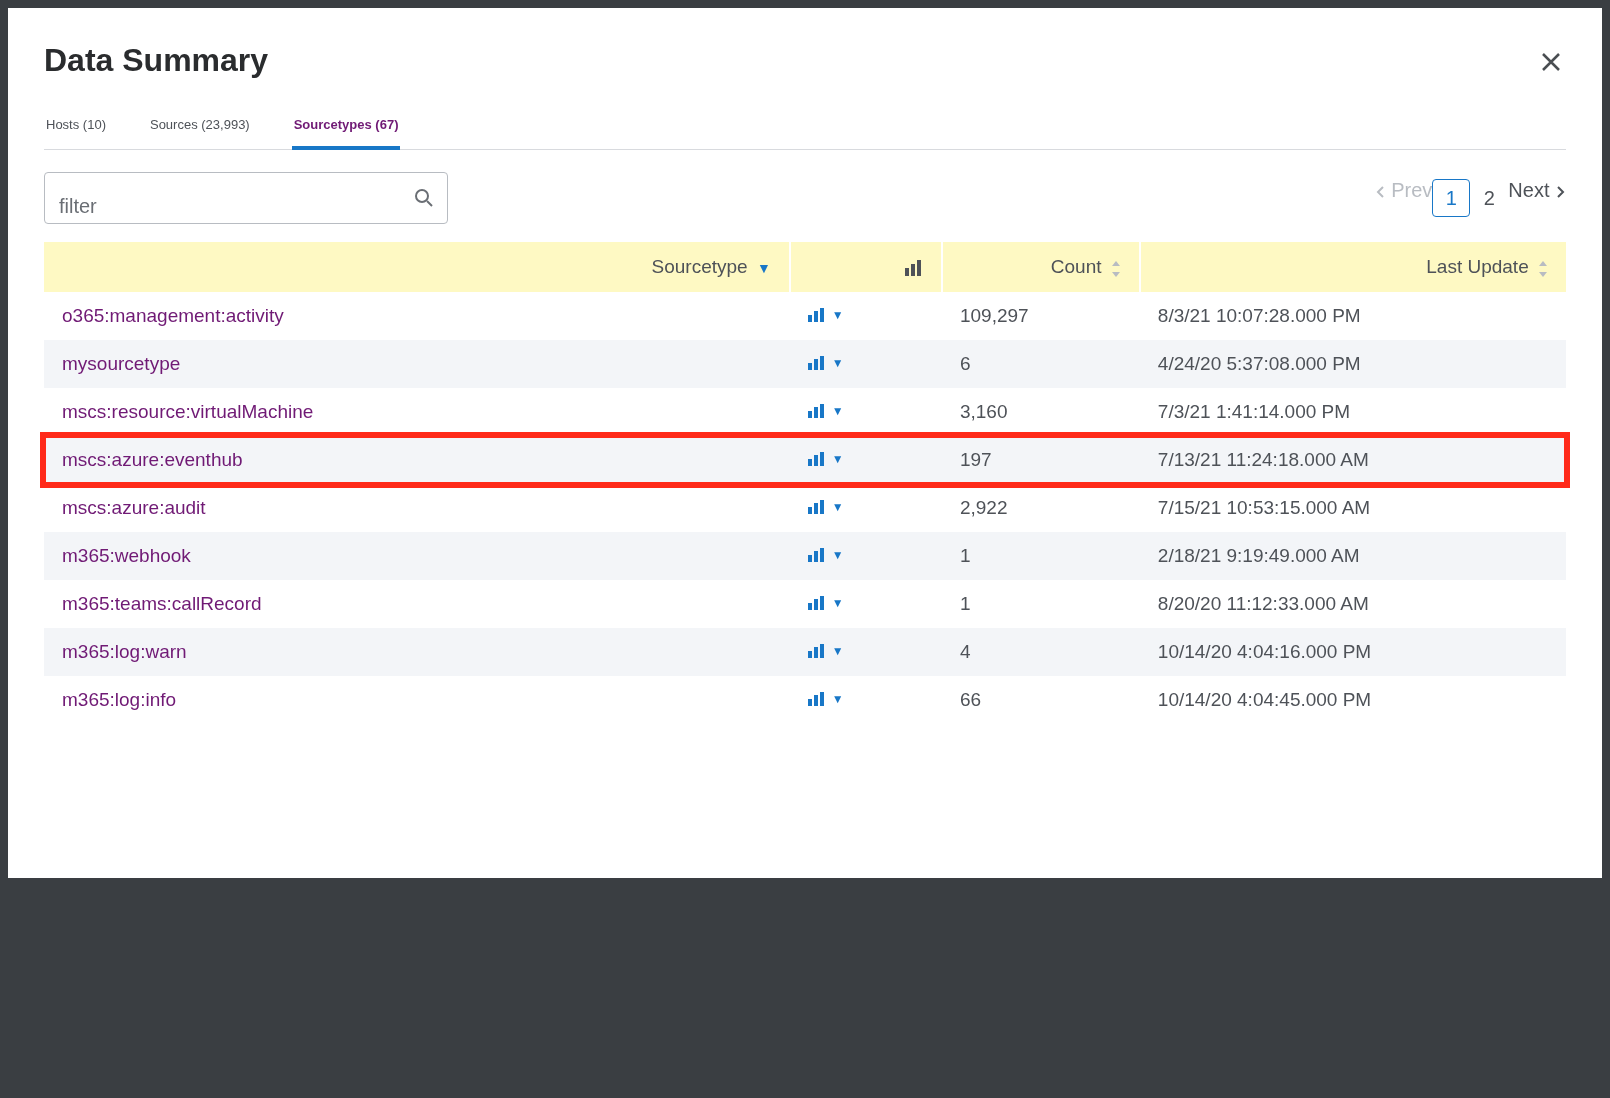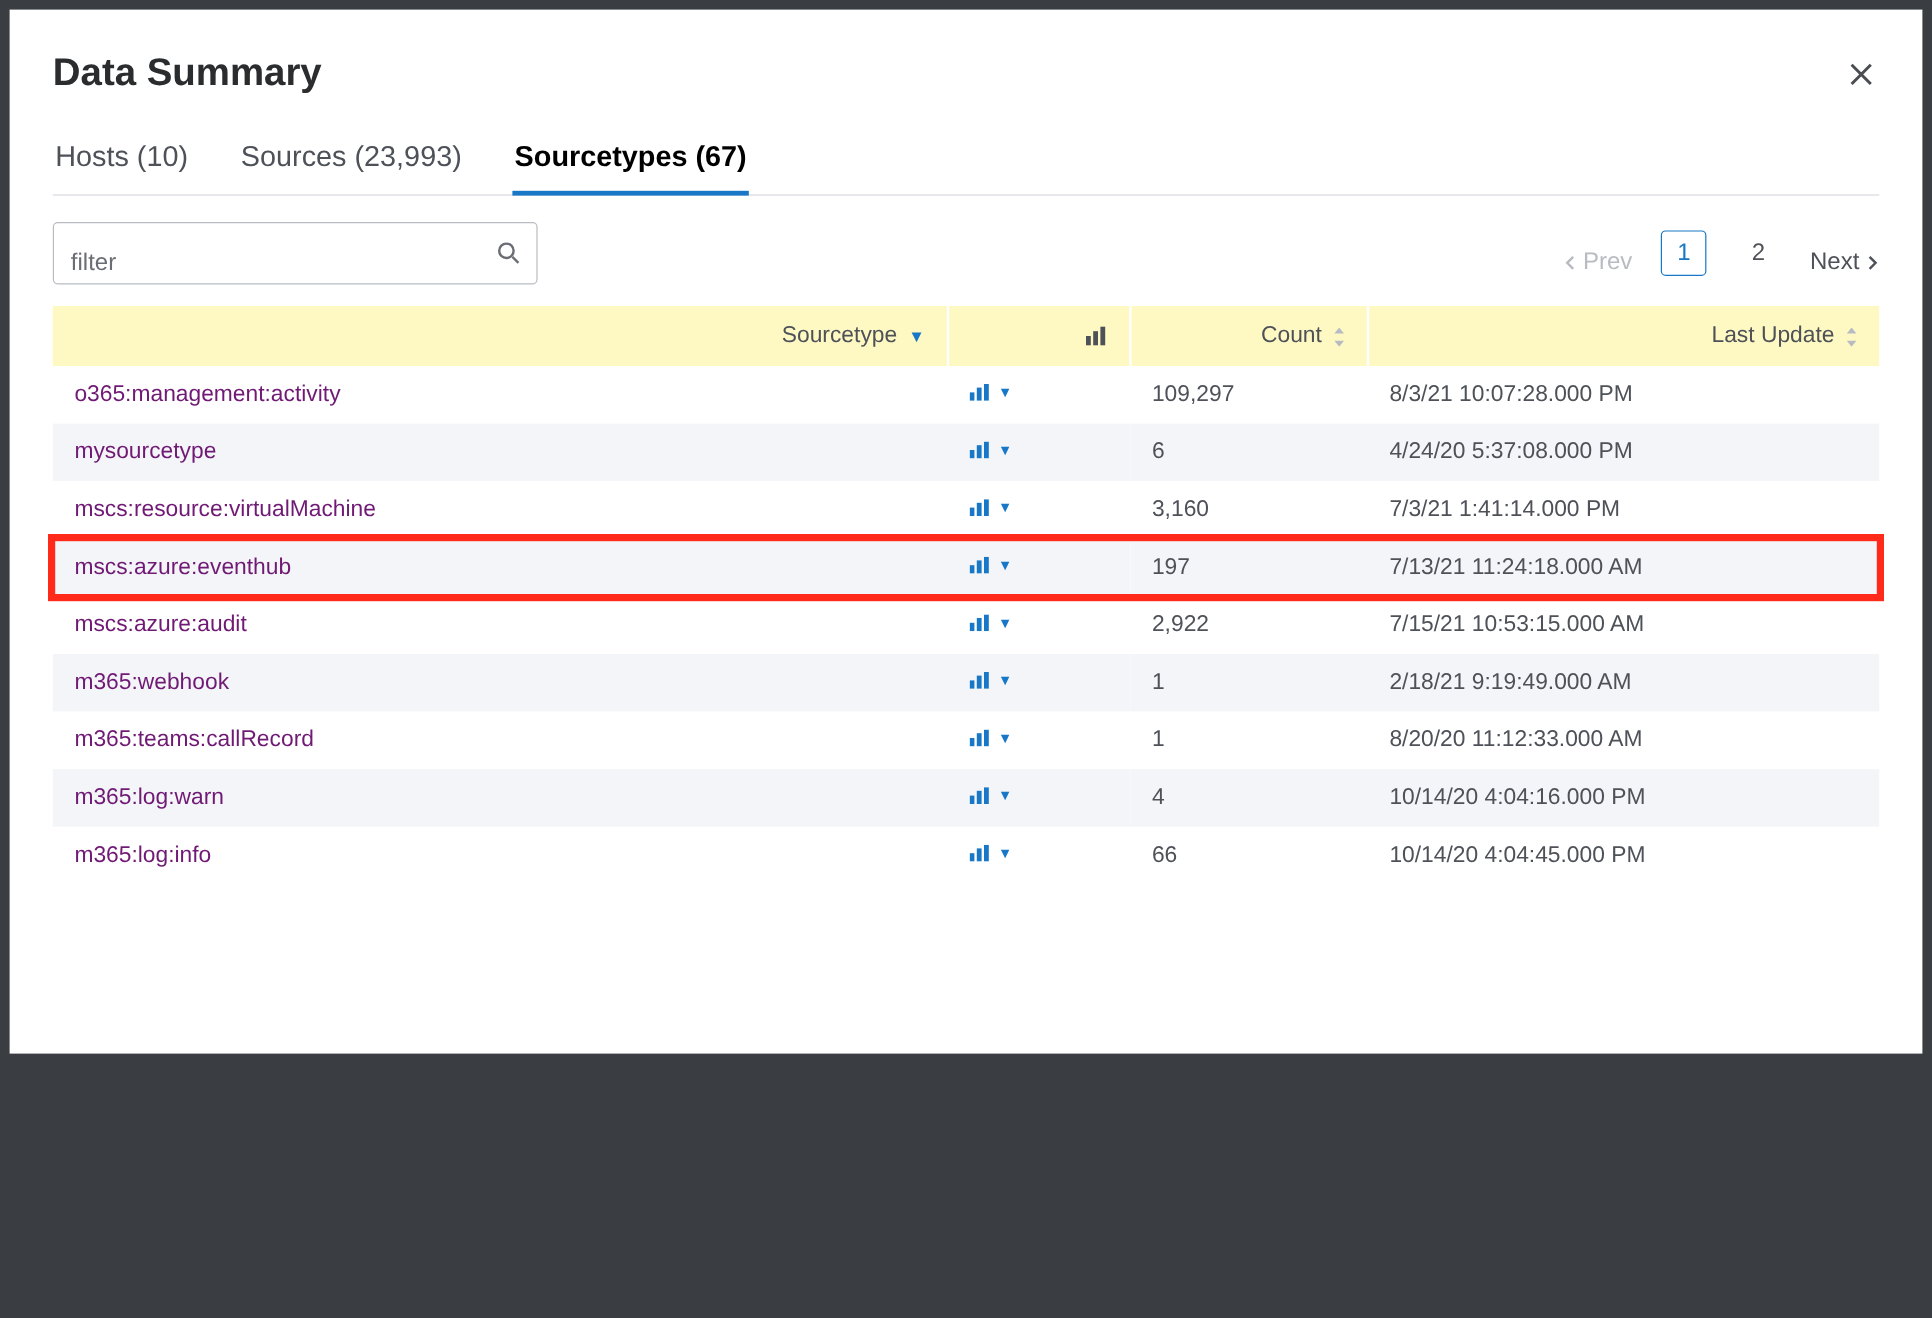--- a/index.html
+++ b/index.html
@@ -36,27 +36,27 @@
 }
 .tabs {
   display: flex;
   gap: 40px;
   border-bottom: 1px solid #d8dade;
   margin-bottom: 22px;
 }
 .tab {
   padding: 10px 2px 14px 2px;
   color: #4e5258;
-  font-size: 24px;
+  font-size: 13px;
   cursor: pointer;
   margin-bottom: -1px;
 }
 .tab.active {
   font-weight: 700;
-  color: #000000;
+  color: #701a75;
   border-bottom: 4px solid #1877c7;
 }
 .controls-row {
   display: flex;
   justify-content: space-between;
   align-items: center;
   margin-bottom: 18px;
 }
 .filter-wrap {
   position: relative;
@@ -74,22 +74,22 @@
 .filter-input::placeholder { color: #6a6e74; }
 .search-icon {
   position: absolute;
   right: 14px;
   top: 50%;
   transform: translateY(-50%);
   color: #6a6e74;
 }
 .pagination {
   display: flex;
-  align-items: flex-end;
-  gap: 24px;
+  align-items: flex-start;
+  gap: 0;
   font-size: 20px;
 }
 .pg-prev { color: #b8bcc2; cursor: default; }
 .pg-page {
   min-width: 38px;
   height: 38px;
   display: inline-flex;
   align-items: center;
   justify-content: center;
   border-radius: 4px;

